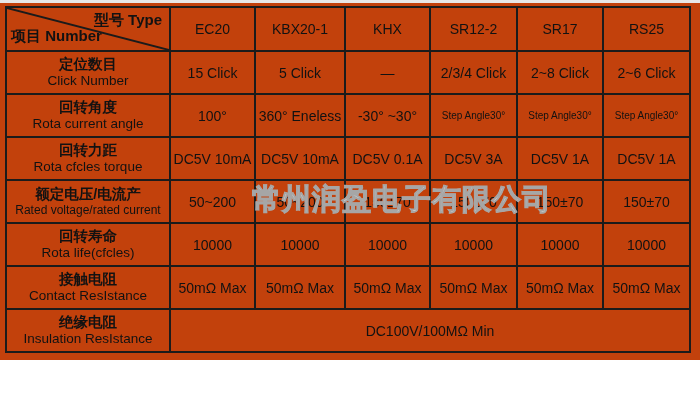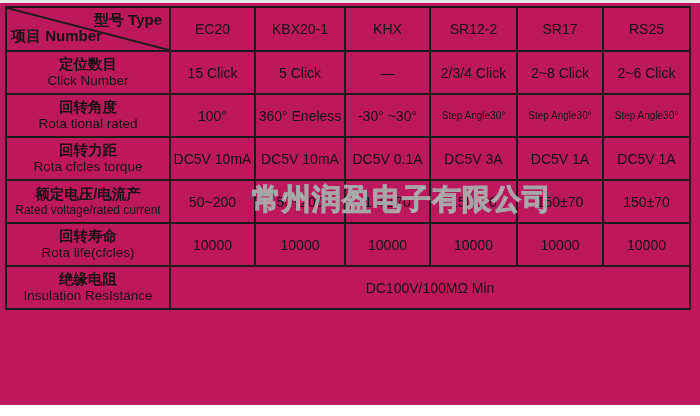--- a/index.html
+++ b/index.html
@@ -3,22 +3,22 @@
 <meta charset="utf-8">
 <style>
   html, body { margin: 0; padding: 0; }
   body {
     font-family: "Liberation Sans", "DejaVu Sans", sans-serif;
     background: #ffffff;
   }
   #canvas {
     position: relative;
     width: 700px;
-    height: 405px;
-    background: #be185d;
+    height: 360px;
+    background: #c2410c;
     overflow: hidden;
   }
   .scan-strip-top {
     position: absolute;
     left: 0; top: 0;
     width: 700px; height: 3px;
     background: #e7e7e7;
   }
   .scan-line-bottom {
     position: absolute;
@@ -145,21 +145,21 @@
       <td class="val">5 Click</td>
       <td class="val">—</td>
       <td class="val">2/3/4 Click</td>
       <td class="val">2~8 Click</td>
       <td class="val">2~6 Click</td>
     </tr>
 
     <tr class="data-row">
       <td class="label">
         <div class="zh">回转角度</div>
-        <div class="en">Rota tional rated</div>
+        <div class="en">Rota current angle</div>
       </td>
       <td class="val">100°</td>
       <td class="val">360° Eneless</td>
       <td class="val">-30° ~30°</td>
       <td class="val sm">Step Angle30°</td>
       <td class="val sm">Step Angle30°</td>
       <td class="val sm">Step Angle30°</td>
     </tr>
 
     <tr class="data-row">
@@ -194,20 +194,32 @@
         <div class="en">Rota life(cfcles)</div>
       </td>
       <td class="val">10000</td>
       <td class="val">10000</td>
       <td class="val">10000</td>
       <td class="val">10000</td>
       <td class="val">10000</td>
       <td class="val">10000</td>
     </tr>
 
+    <tr class="data-row">
+      <td class="label">
+        <div class="zh">接触电阻</div>
+        <div class="en">Contact ResIstance</div>
+      </td>
+      <td class="val">50mΩ Max</td>
+      <td class="val">50mΩ Max</td>
+      <td class="val">50mΩ Max</td>
+      <td class="val">50mΩ Max</td>
+      <td class="val">50mΩ Max</td>
+      <td class="val">50mΩ Max</td>
+    </tr>
 
     <tr class="data-row">
       <td class="label">
         <div class="zh">绝缘电阻</div>
         <div class="en">Insulation ResIstance</div>
       </td>
       <td class="span-val" colspan="6">DC100V/100MΩ Min</td>
     </tr>
 
   </tbody>

